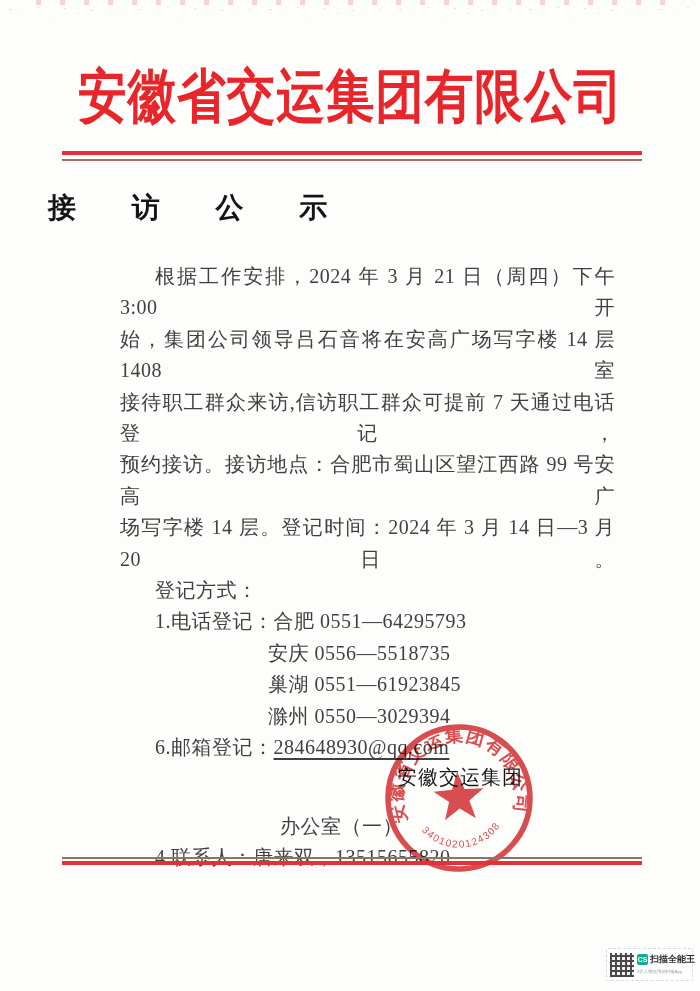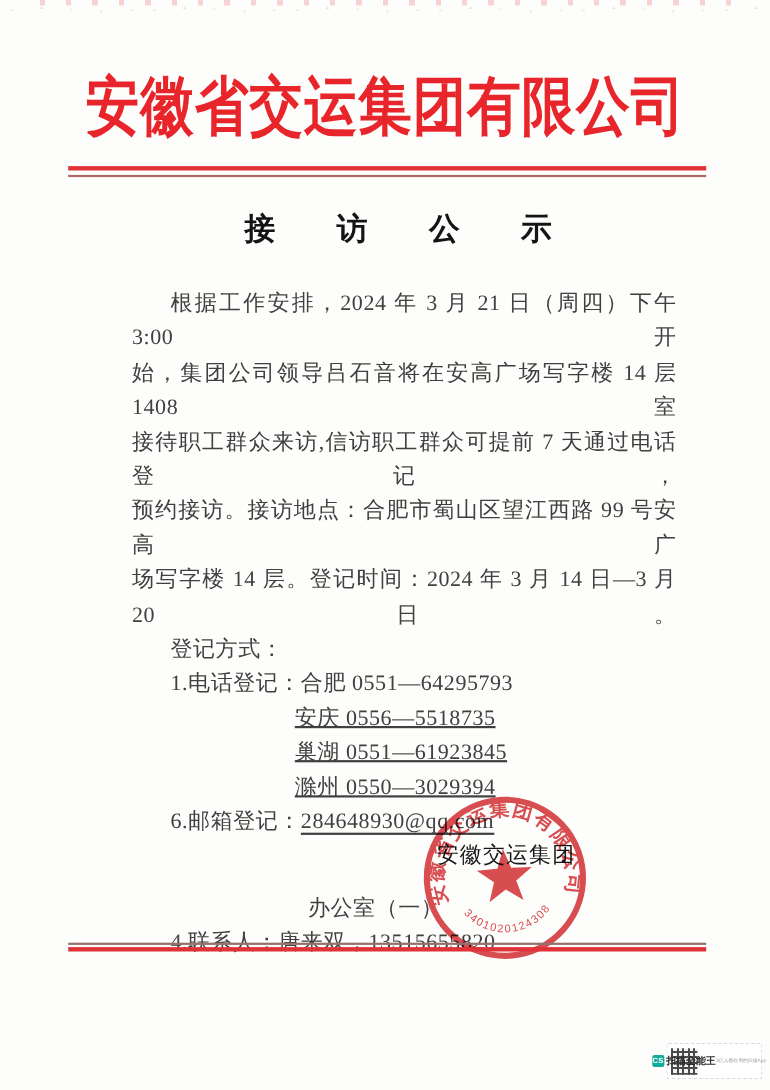--- a/index.html
+++ b/index.html
@@ -37,35 +37,35 @@
     display:inline-block;transform:scaleX(.84);transform-origin:50% 50%;
     font-size:58px;font-weight:700;color:#e8252b;letter-spacing:1px;
   }
   .rule{position:absolute;left:62px;right:58px;}
   .rule-top-thick{top:151px;height:4px;background:#e03238;}
   .rule-top-thin{top:159px;height:2px;background:#b06a66;}
   .rule-bot-thin{top:857px;height:2px;background:#94706b;}
   .rule-bot-thick{top:861px;height:3.5px;background:#e03238;}
   
   .notice-title{
-    position:absolute;left:16px;right:0;top:189px;text-align:center;
+    position:absolute;left:16px;right:0;top:189px;
     font-family:"Liberation Sans","DejaVu Sans",sans-serif;
     font-size:28px;font-weight:700;color:#141414;
     letter-spacing:24px;padding-left:32px;box-sizing:border-box;
   }
   
   .body-block{
     position:absolute;left:120px;top:261px;width:495px;
     font-size:20px;line-height:31.4px;letter-spacing:.5px;color:#404040;
   }
   .line{white-space:nowrap;}
   .line.j{white-space:normal;text-align:justify;text-align-last:justify;}
   .line.ind-first{text-indent:35px;}
   .line.ind{padding-left:35px;}
-  .line.ph{padding-left:148px;text-decoration:underline;}
+  .line.ph{padding-left:148px;}
   .line.off{padding-left:160px;margin-top:47px;}
   .email-addr{
     text-decoration:underline;text-underline-offset:4px;
     text-decoration-thickness:1.5px;
   }
   
   .sig-org{position:absolute;left:380px;top:764px;width:160px;text-align:center;
     font-size:20px;letter-spacing:1px;color:#161616;}
   .sig-date{position:absolute;left:374px;top:798px;width:176px;text-align:center;
     font-size:20px;letter-spacing:1px;color:#161616;}
@@ -81,21 +81,21 @@
     border:1px dashed #d9d9d9;border-radius:2px;background:#fff;
     box-sizing:border-box;display:flex;align-items:center;gap:3px;padding:3px 3px;
     font-family:"Liberation Sans","DejaVu Sans",sans-serif;
   }
   .cs-qr{
     width:24px;height:24px;flex:0 0 auto;
     background:
       repeating-linear-gradient(90deg,#4a4a4a 0 2px,transparent 2px 5px),
       repeating-linear-gradient(0deg,#4a4a4a 0 2px,#f4f4f4 2px 5px);
   }
-  .cs-right{display:flex;flex-direction:row;justify-content:center;min-width:0;}
+  .cs-right{display:flex;flex-direction:column;justify-content:center;min-width:0;}
   .cs-row1{display:flex;align-items:center;gap:2px;}
   .cs-logo{
     width:11px;height:11px;border-radius:2px;background:#10ab9b;color:#fff;
     font-size:7px;font-weight:700;display:flex;align-items:center;justify-content:center;
     flex:0 0 auto;
   }
   .cs-name{font-size:9px;font-weight:700;color:#2a2a2a;white-space:nowrap;}
   .cs-tag{font-size:8px;color:#9b9b9b;white-space:nowrap;width:200%;
     transform:scale(.55);transform-origin:left center;}
 </style>

